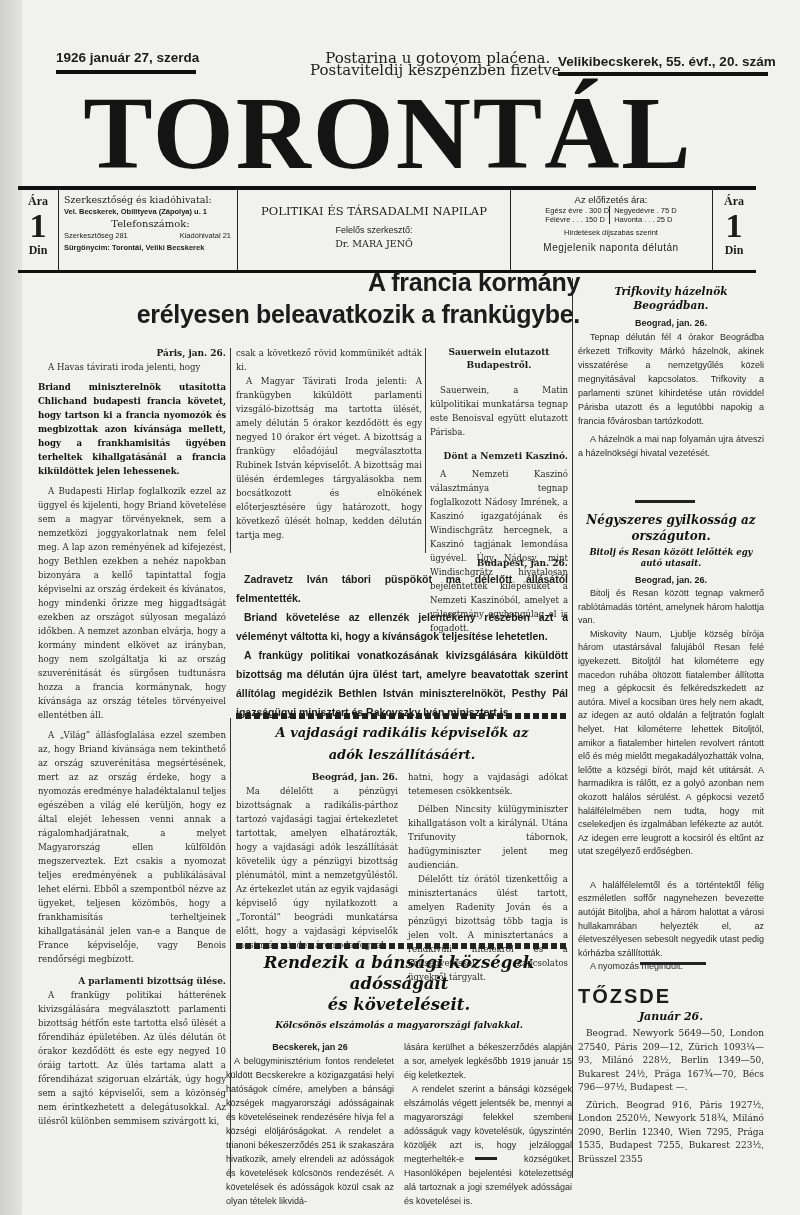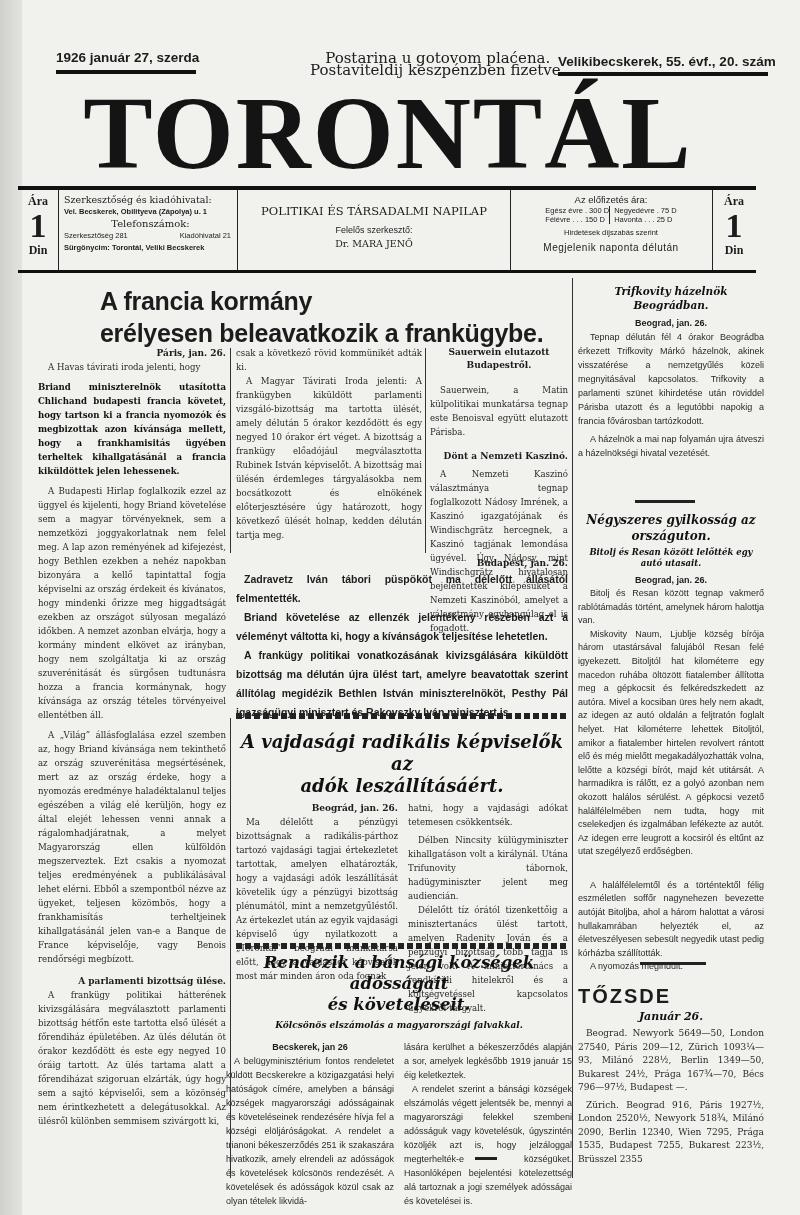--- a/index.html
+++ b/index.html
@@ -19,21 +19,21 @@
   .infobar { position:absolute; left:18px; top:186px; width:738px; height:80px;
              border-top:4px solid #111; border-bottom:3px solid #111; }
   .infobar .cell { position:absolute; top:0; height:80px; border-right:1px solid #222; }
   .ara { text-align:center; font-family:"Liberation Serif",serif; font-weight:bold; }
   .ara .w { font-size:12px; margin-top:4px; }
   .ara .n { font-size:34px; line-height:34px; }
   .ara .d { font-size:12px; }
   .small { font-size:8.5px; line-height:12px; font-family:"Liberation Sans",sans-serif; }
   .head-col { position:absolute; }
   .colrule { position:absolute; width:1px; background:#333; }
-  .title-main { position:absolute; left:100px; top:285px; width:480px; text-align:left;
+  .title-main { position:absolute; left:100px; top:266px; width:480px; text-align:right;
                 font-family:"Liberation Sans",sans-serif; font-weight:bold; font-size:25px; line-height:32px; letter-spacing:-0.3px; }
   .txt { font-size:8.6px; line-height:14px; text-align:justify; font-family:"DejaVu Serif",serif; color:#2a2a2a; }
   .dateline { text-align:right; font-size:9px; font-weight:bold; line-height:14px; }
   .subhead { text-align:right; font-weight:bold; font-size:9px; line-height:14px; }
   .ital-head { font-family:"DejaVu Serif",serif; font-style:italic; font-weight:bold; color:#111; text-align:center; }
   .sans-bold { font-family:"Liberation Sans",sans-serif; font-weight:bold; font-size:10.5px; line-height:19px; text-align:justify; }
   .deco { position:absolute; height:6px; background:repeating-linear-gradient(90deg,#222 0 6px,transparent 6px 9px); }
   .shortrule { position:absolute; height:3px; background:#222; }
   .tozsde { font-family:"Liberation Sans",sans-serif; font-weight:bold; font-size:20px; letter-spacing:2px; text-align:left; }
 </style>
@@ -133,21 +133,21 @@
 
 <div class="head-col" style="left:236px;top:556px;width:332px;">
   <div class="dateline">Budapest, jan. 26.</div>
   <div class="sans-bold" style="text-indent:8px;">Zadravetz Iván tábori püspököt ma délelőtt állásától felmentették.</div>
   <div class="sans-bold" style="text-indent:8px;">Briand követelése az ellenzék jelentékeny részében azt a véleményt váltotta ki, hogy a kívánságok teljesítése lehetetlen.</div>
   <div class="sans-bold" style="text-indent:8px;">A frankügy politikai vonatkozásának kivizsgálására kiküldött bizottság ma délután újra ülést tart, amelyre beavatottak szerint állítólag megidézik Bethlen István miniszterelnököt, Pesthy Pál igazságügyi minisztert és Rakovszky Iván minisztert is.</div>
 </div>
 <div class="deco" style="left:236px;top:713px;width:332px;"></div>
 
 <div class="head-col" style="left:236px;top:722px;width:332px;">
-  <div class="ital-head" style="font-size:18px;line-height:22px;margin-top:9px;">
+  <div class="ital-head" style="font-size:13px;line-height:22px;">
     <div>A vajdasági radikális képviselők az</div>
     <div>adók leszállításáért.</div>
   </div>
   <div style="display:flex;gap:10px;margin-top:4px;">
     <div style="width:162px;">
       <div class="dateline">Beográd, jan. 26.</div>
       <div class="txt" style="text-indent:10px;">Ma délelőtt a pénzügyi bizottságnak a radikális-párthoz tartozó vajdasági tagjai értekezletet tartottak, amelyen elhatározták, hogy a vajdasági adók leszállítását követelik úgy a pénzügyi bizottság plénumától, mint a nemzetgyűléstől. Az értekezlet után az egyik vajdasági képviselő úgy nyilatkozott a „Torontál” beográdi munkatársa előtt, hogy a vajdasági képviselők most már minden áron oda fognak</div>
     </div>
     <div style="width:160px;">
       <div class="txt">hatni, hogy a vajdasági adókat tetemesen csökkentsék.</div>

